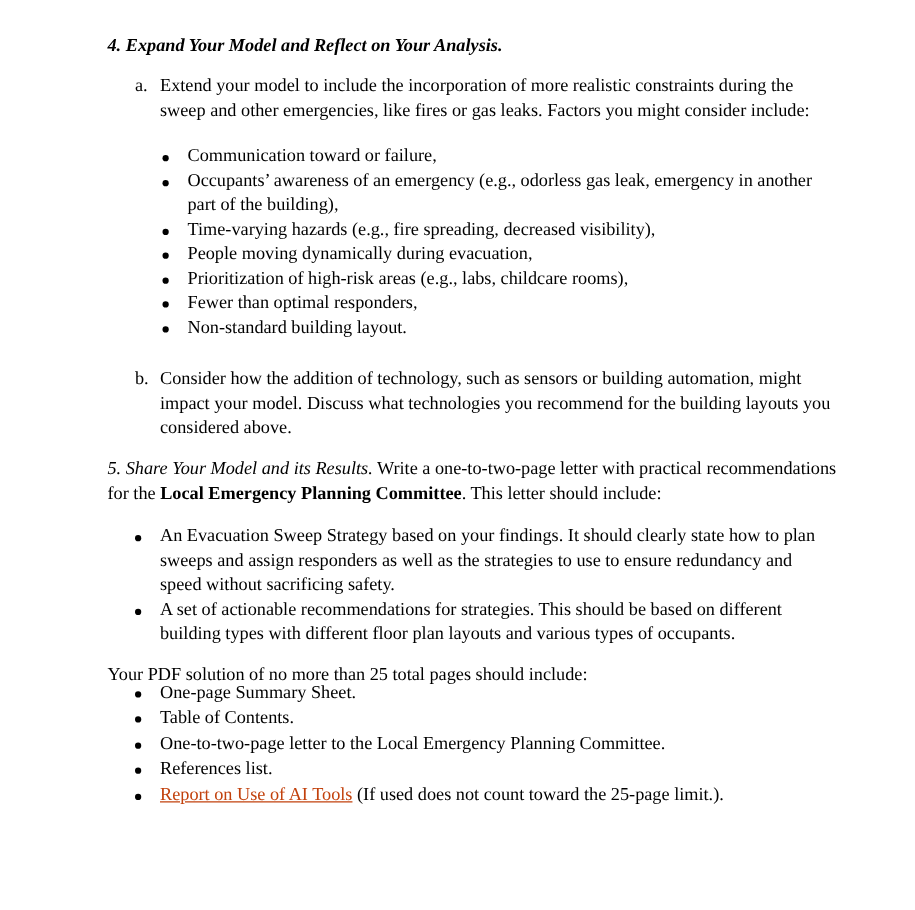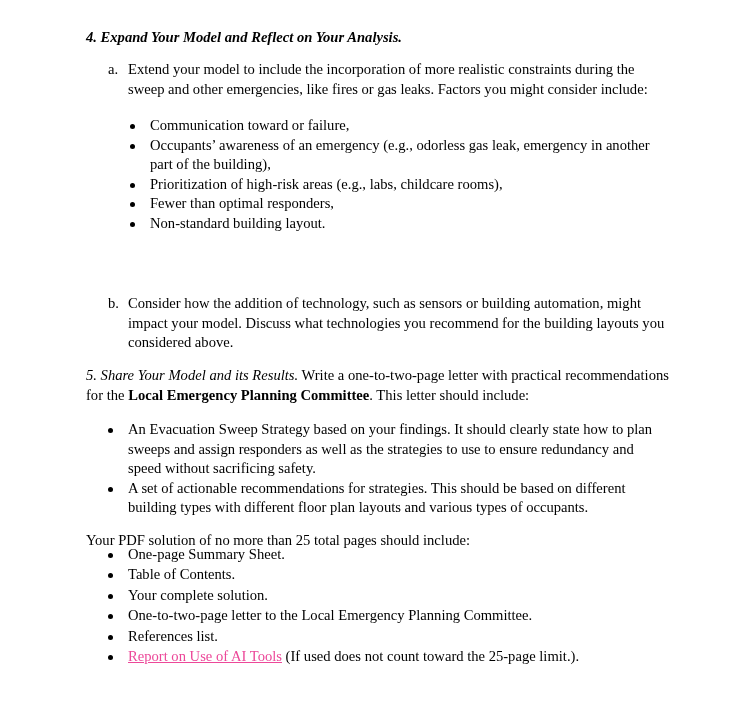--- a/index.html
+++ b/index.html
@@ -27,37 +27,39 @@
   .bul1 { left: 128px; top: 116px; width: 540px; }
   .bul1 li { padding-left: 22px; }
   .sec5 { left: 86px; top: 366px; width: 590px; }
   .b { font-weight: bold; }
   .bi { font-weight: normal; font-style: italic; }
   .bul2 { left: 106px; top: 420px; width: 560px; }
   .bul2 li::before { left: 2px; }
   .pdf { left: 86px; top: 531px; }
   .bul3 { left: 106px; top: 545px; width: 580px; }
   .bul3 li { margin-bottom: 0.9px; }
-  a.link { color: #ec4899; text-decoration: underline; }
+  a.link { color: #c2410c; text-decoration: underline; }
 </style>
 </head>
 <body>
 
 <div class="page">
 
   <div class="block h4">4. Expand Your Model and Reflect on Your Analysis.</div>
 
   <div class="block sub sub-a">
     <span class="marker">a.</span>
     <div class="txt">Extend your model to include the incorporation of more realistic constraints during the sweep and other emergencies, like fires or gas leaks. Factors you might consider include:</div>
   </div>
 
   <ul class="bul bul1">
     <li>Communication toward or failure,</li>
     <li>Occupants’ awareness of an emergency (e.g., odorless gas leak, emergency in another part of the building),</li>
+    <li>Time-varying hazards (e.g., fire spreading, decreased visibility),</li>
+    <li>People moving dynamically during evacuation,</li>
     <li>Prioritization of high-risk areas (e.g., labs, childcare rooms),</li>
     <li>Fewer than optimal responders,</li>
     <li>Non-standard building layout.</li>
   </ul>
 
   <div class="block sub sub-b">
     <span class="marker">b.</span>
     <div class="txt">Consider how the addition of technology, such as sensors or building automation, might impact your model. Discuss what technologies you recommend for the building layouts you considered above.</div>
   </div>
 
@@ -68,19 +70,18 @@
   <ul class="bul bul2">
     <li>An Evacuation Sweep Strategy based on your findings. It should clearly state how to plan sweeps and assign responders as well as the strategies to use to ensure redundancy and speed without sacrificing safety.</li>
     <li>A set of actionable recommendations for strategies. This should be based on different building types with different floor plan layouts and various types of occupants.</li>
   </ul>
 
   <div class="block pdf">Your PDF solution of no more than 25 total pages should include:</div>
 
   <ul class="bul bul3">
     <li>One-page Summary Sheet.</li>
     <li>Table of Contents.</li>
-    <li>Your complete solution.</li>
     <li>One-to-two-page letter to the Local Emergency Planning Committee.</li>
     <li>References list.</li>
     <li><a class="link" href="#">Report on Use of AI Tools</a><span> (If used does not count toward the 25-page limit.).</span></li>
   </ul>
 
 </div>
 
 </body></html>

